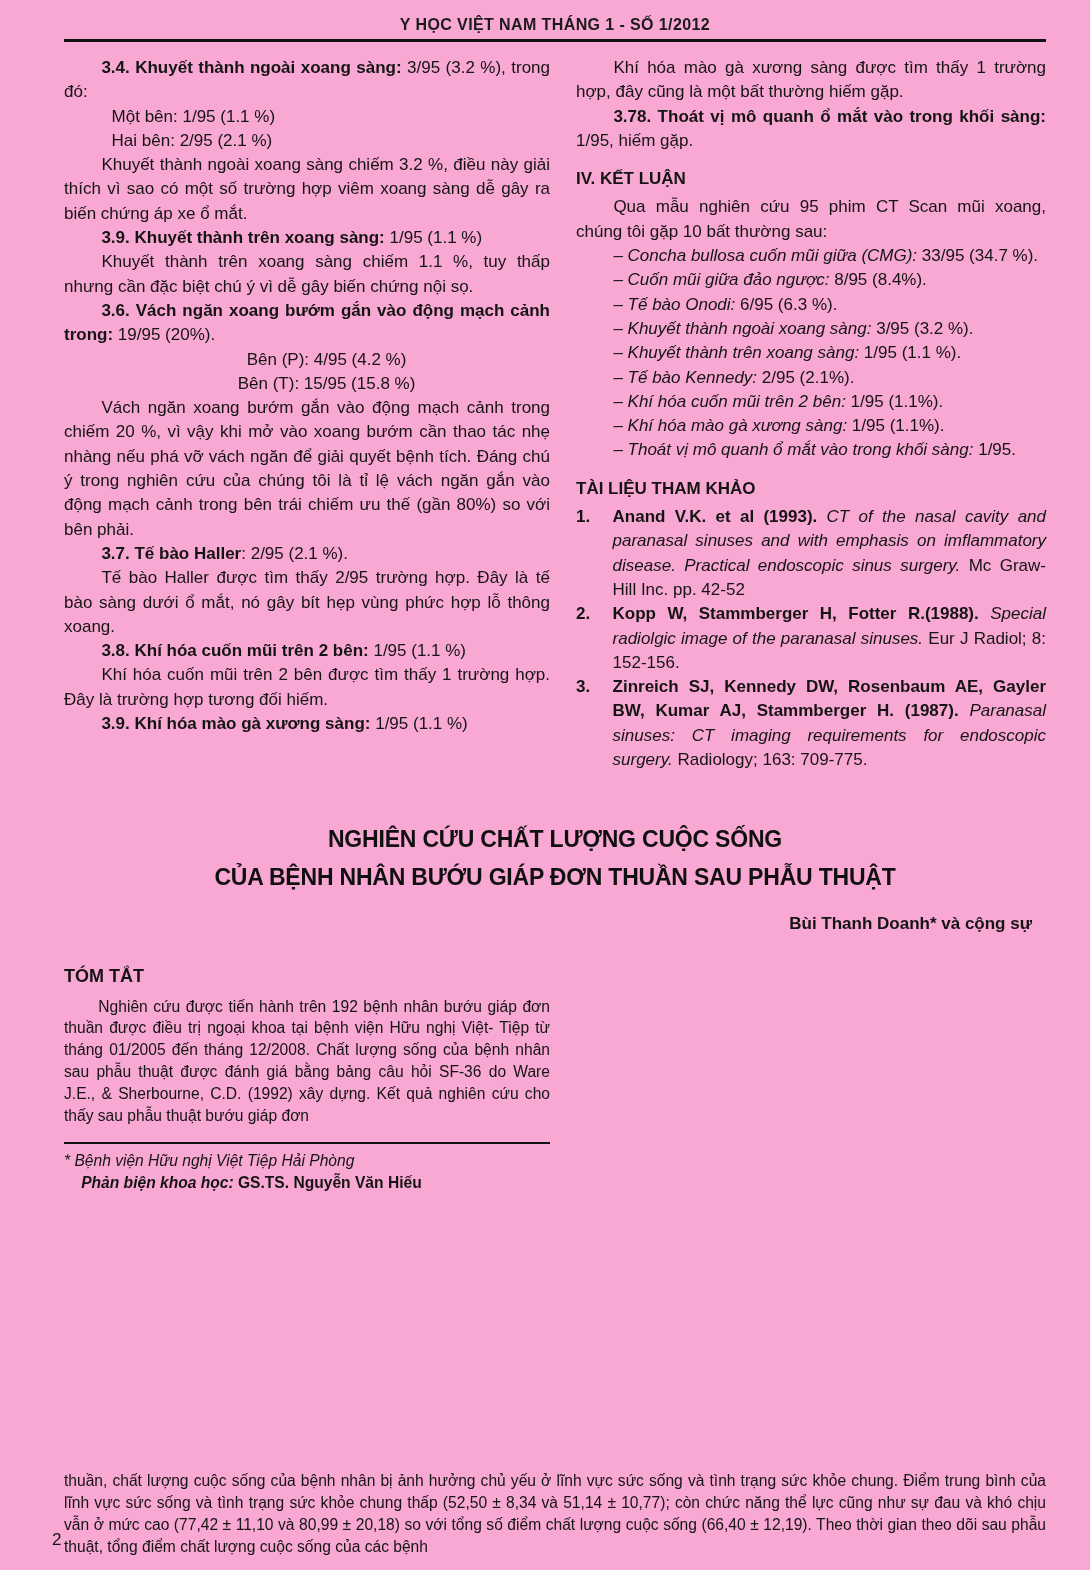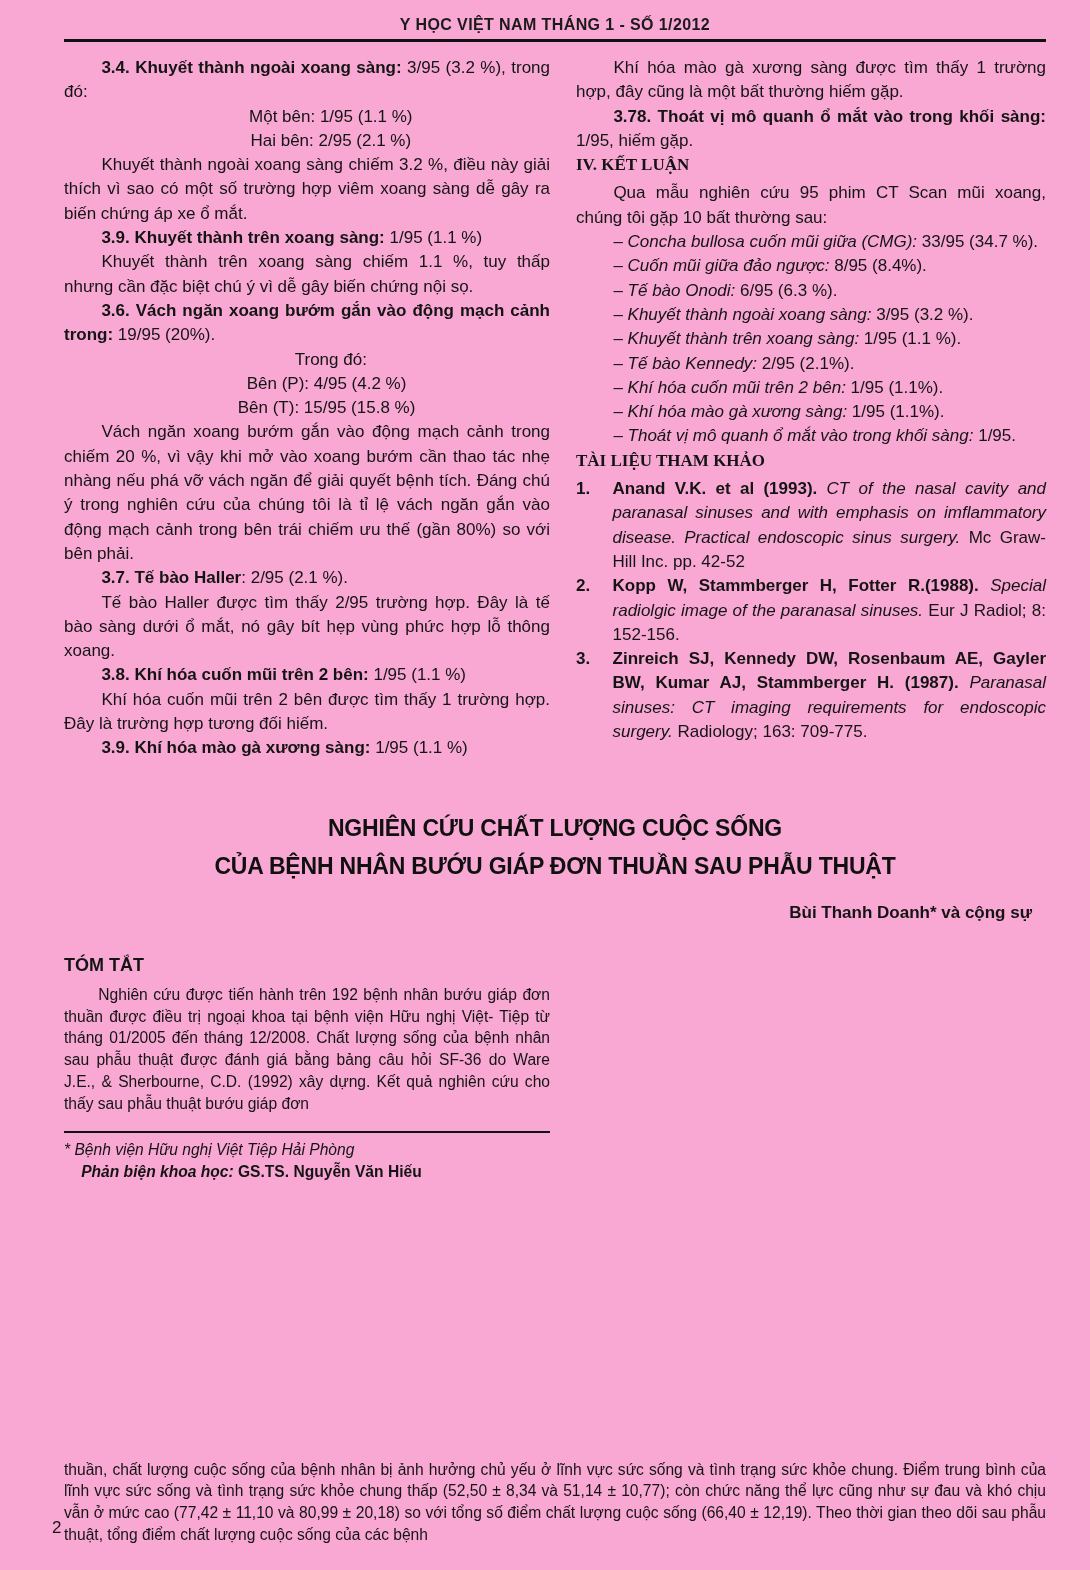--- a/index.html
+++ b/index.html
@@ -31,23 +31,23 @@
   .two-col { display: flex; gap: 26px; }
   .col { box-sizing: border-box; }
   .col-left { width: 486px; flex: 0 0 486px; }
   .col-right { flex: 1; }
   .article1 { margin-top: 14px; font-size: 17px; line-height: 1.43; }
   
   .para { margin: 0; text-align: justify; }
   .para .b { font-weight: bold; }
   .para .i { font-style: italic; }
   .indent { text-indent: 2.2em; }
-  .sub { padding-left: 2.8em; text-align: center; }
+  .sub { padding-left: 2.8em; text-align: left; }
   .sub2 { padding-left: 2.3em; text-align: center; }
-  .heading { margin-bottom: 4px; text-align: left; text-indent: 0; font-family: Liberation Serif, serif; }
+  .heading { margin-top: 14px; margin-bottom: 4px; text-align: left; text-indent: 0; }
   .list { text-indent: 2.2em; }
   .ref { position: relative; padding-left: 2.15em; text-indent: 0; }
   .ref-num { position: absolute; left: 0; top: 0; font-weight: bold; }
   
   .article2-head { margin-top: 48px; text-align: center; }
   .a2-title {
     margin: 0;
     font-size: 23px;
     line-height: 38px;
     font-weight: bold;
@@ -92,21 +92,20 @@
 
   <section class="two-col article1">
     <div class="col col-left">
         <p class="para indent"><span class="b">3.4. Khuyết thành ngoài xoang sàng: </span><span>3/95 (3.2 %), trong đó:</span></p>
         <p class="para sub"><span>Một bên: 1/95 (1.1 %)</span></p>
         <p class="para sub"><span>Hai bên: 2/95 (2.1 %)</span></p>
         <p class="para indent"><span>Khuyết thành ngoài xoang sàng chiếm 3.2 %, điều này giải thích vì sao có một số trường hợp viêm xoang sàng dễ gây ra biến chứng áp xe ổ mắt.</span></p>
         <p class="para indent"><span class="b">3.9. Khuyết thành trên xoang sàng: </span><span>1/95 (1.1 %)</span></p>
         <p class="para indent"><span>Khuyết thành trên xoang sàng chiếm 1.1 %, tuy thấp nhưng cần đặc biệt chú ý vì dễ gây biến chứng nội sọ.</span></p>
         <p class="para indent"><span class="b">3.6. Vách ngăn xoang bướm gắn vào động mạch cảnh trong: </span><span>19/95 (20%).</span></p>
-        <p class="para sub"><span>Trong đó:</span></p>
         <p class="para sub2"><span>Bên (P): 4/95 (4.2 %)</span></p>
         <p class="para sub2"><span>Bên (T): 15/95 (15.8 %)</span></p>
         <p class="para indent"><span>Vách ngăn xoang bướm gắn vào động mạch cảnh trong chiếm 20 %, vì vậy khi mở vào xoang bướm cần thao tác nhẹ nhàng nếu phá vỡ vách ngăn để giải quyết bệnh tích. Đáng chú ý trong nghiên cứu của chúng tôi là tỉ lệ vách ngăn gắn vào động mạch cảnh trong bên trái chiếm ưu thế (gần 80%) so với bên phải.</span></p>
         <p class="para indent"><span class="b">3.7. Tế bào Haller</span><span>: 2/95 (2.1 %).</span></p>
         <p class="para indent"><span>Tế bào Haller được tìm thấy 2/95 trường hợp. Đây là tế bào sàng dưới ổ mắt, nó gây bít hẹp vùng phức hợp lỗ thông xoang.</span></p>
         <p class="para indent"><span class="b">3.8. Khí hóa cuốn mũi trên 2 bên:</span><span> 1/95 (1.1 %)</span></p>
         <p class="para indent"><span>Khí hóa cuốn mũi trên 2 bên được tìm thấy 1 trường hợp. Đây là trường hợp tương đối hiếm.</span></p>
         <p class="para indent"><span class="b">3.9. Khí hóa mào gà xương sàng:</span><span> 1/95 (1.1 %)</span></p>
       </div>
     <div class="col col-right">

